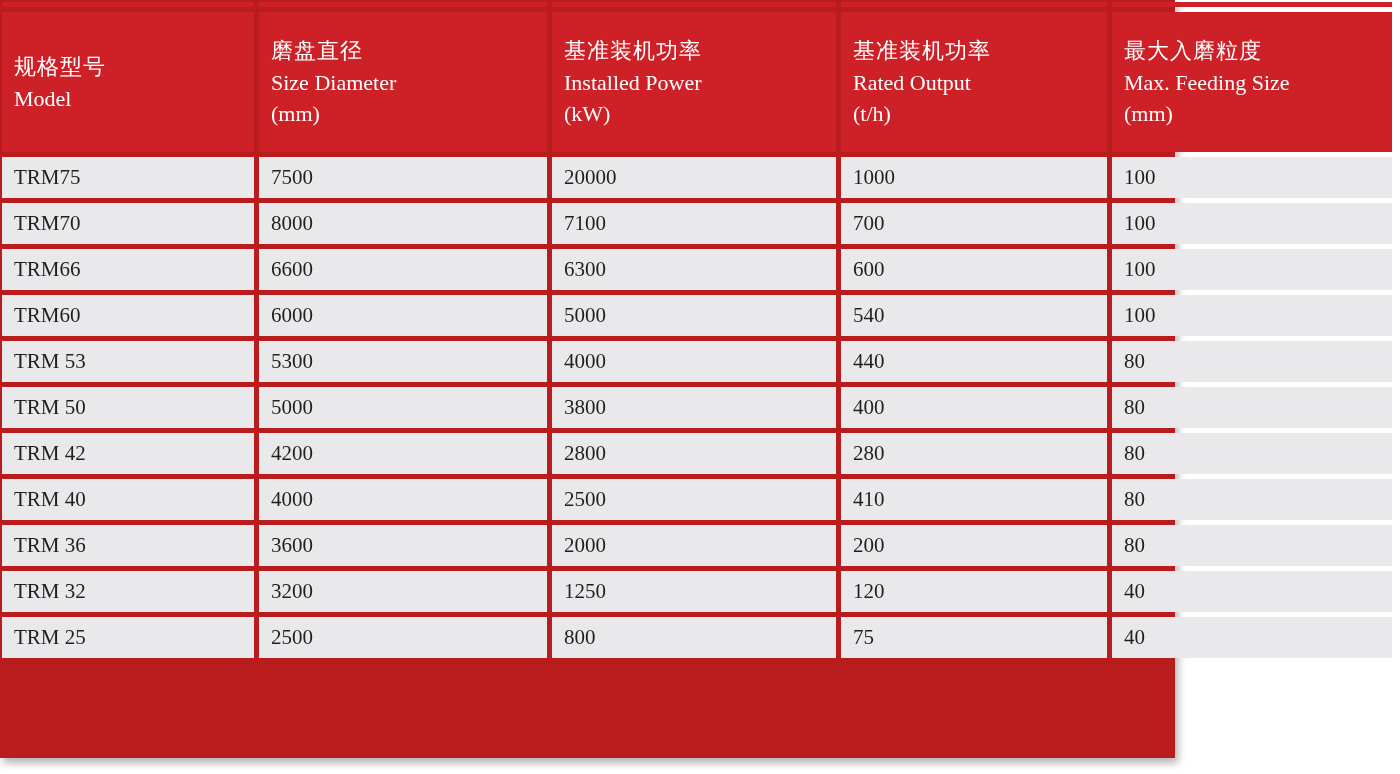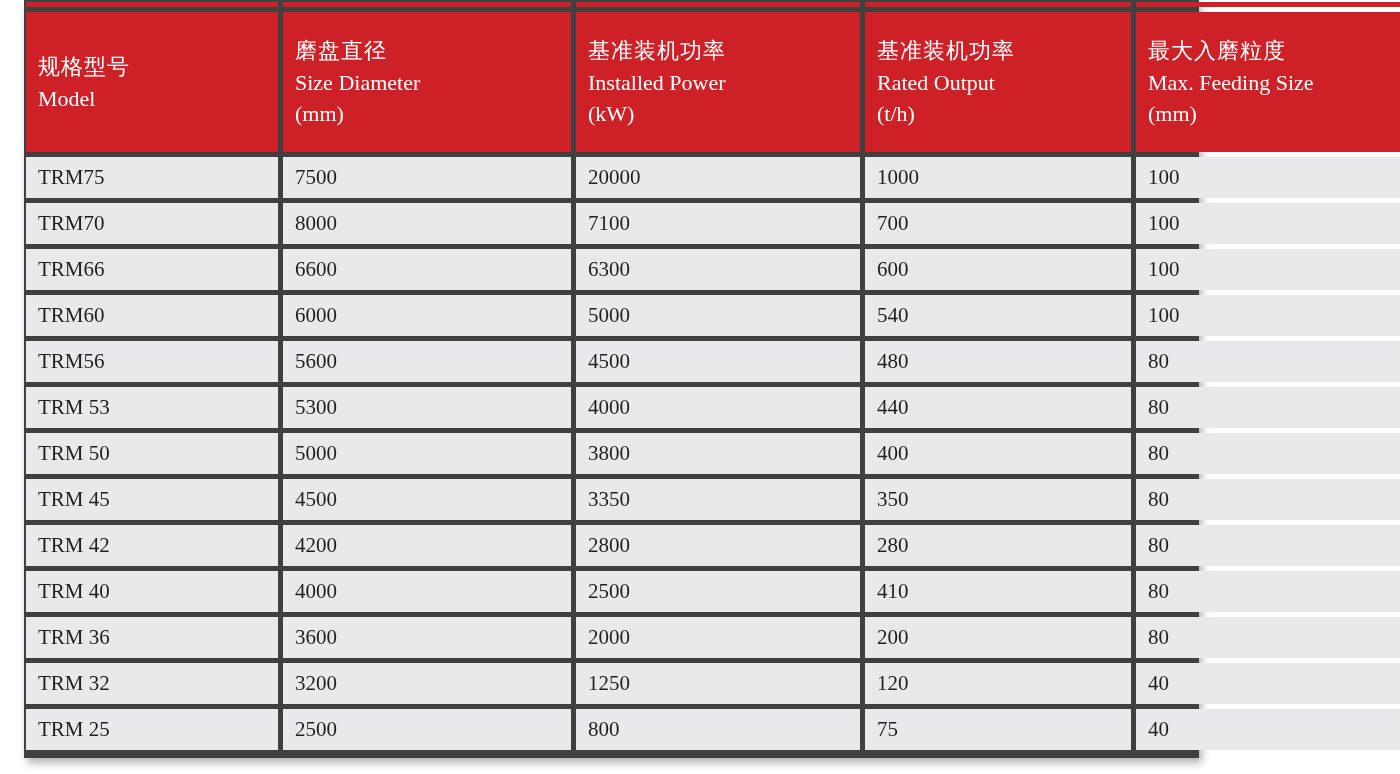--- a/index.html
+++ b/index.html
@@ -10,23 +10,22 @@
     height: 774px;
     overflow: hidden;
     font-family: "Liberation Serif", serif;
   }
   .card {
     position: absolute;
     left: 0;
     top: 0;
     width: 1175px;
     height: 758px;
-    background: #404040;
+    background: #b91c1c;
     box-shadow: 3px 5px 8px rgba(0,0,0,0.30);
-    margin-left: 24px;
   }
   table.spec-table {
     border-collapse: separate;
     border-spacing: 5px;
     table-layout: fixed;
     width: 1396px;
     margin-left: -3px;
     margin-top: -3px;
   }
   col.c1 { width: 252px; }
@@ -141,45 +140,31 @@
           <td class="data-cell">100</td>
         </tr>
         <tr>
           <td class="data-cell">TRM60</td>
           <td class="data-cell">6000</td>
           <td class="data-cell">5000</td>
           <td class="data-cell">540</td>
           <td class="data-cell">100</td>
         </tr>
         <tr>
-          <td class="data-cell">TRM56</td>
-          <td class="data-cell">5600</td>
-          <td class="data-cell">4500</td>
-          <td class="data-cell">480</td>
-          <td class="data-cell">80</td>
-        </tr>
-        <tr>
           <td class="data-cell">TRM 53</td>
           <td class="data-cell">5300</td>
           <td class="data-cell">4000</td>
           <td class="data-cell">440</td>
           <td class="data-cell">80</td>
         </tr>
         <tr>
           <td class="data-cell">TRM 50</td>
           <td class="data-cell">5000</td>
           <td class="data-cell">3800</td>
           <td class="data-cell">400</td>
-          <td class="data-cell">80</td>
-        </tr>
-        <tr>
-          <td class="data-cell">TRM 45</td>
-          <td class="data-cell">4500</td>
-          <td class="data-cell">3350</td>
-          <td class="data-cell">350</td>
           <td class="data-cell">80</td>
         </tr>
         <tr>
           <td class="data-cell">TRM 42</td>
           <td class="data-cell">4200</td>
           <td class="data-cell">2800</td>
           <td class="data-cell">280</td>
           <td class="data-cell">80</td>
         </tr>
         <tr>

